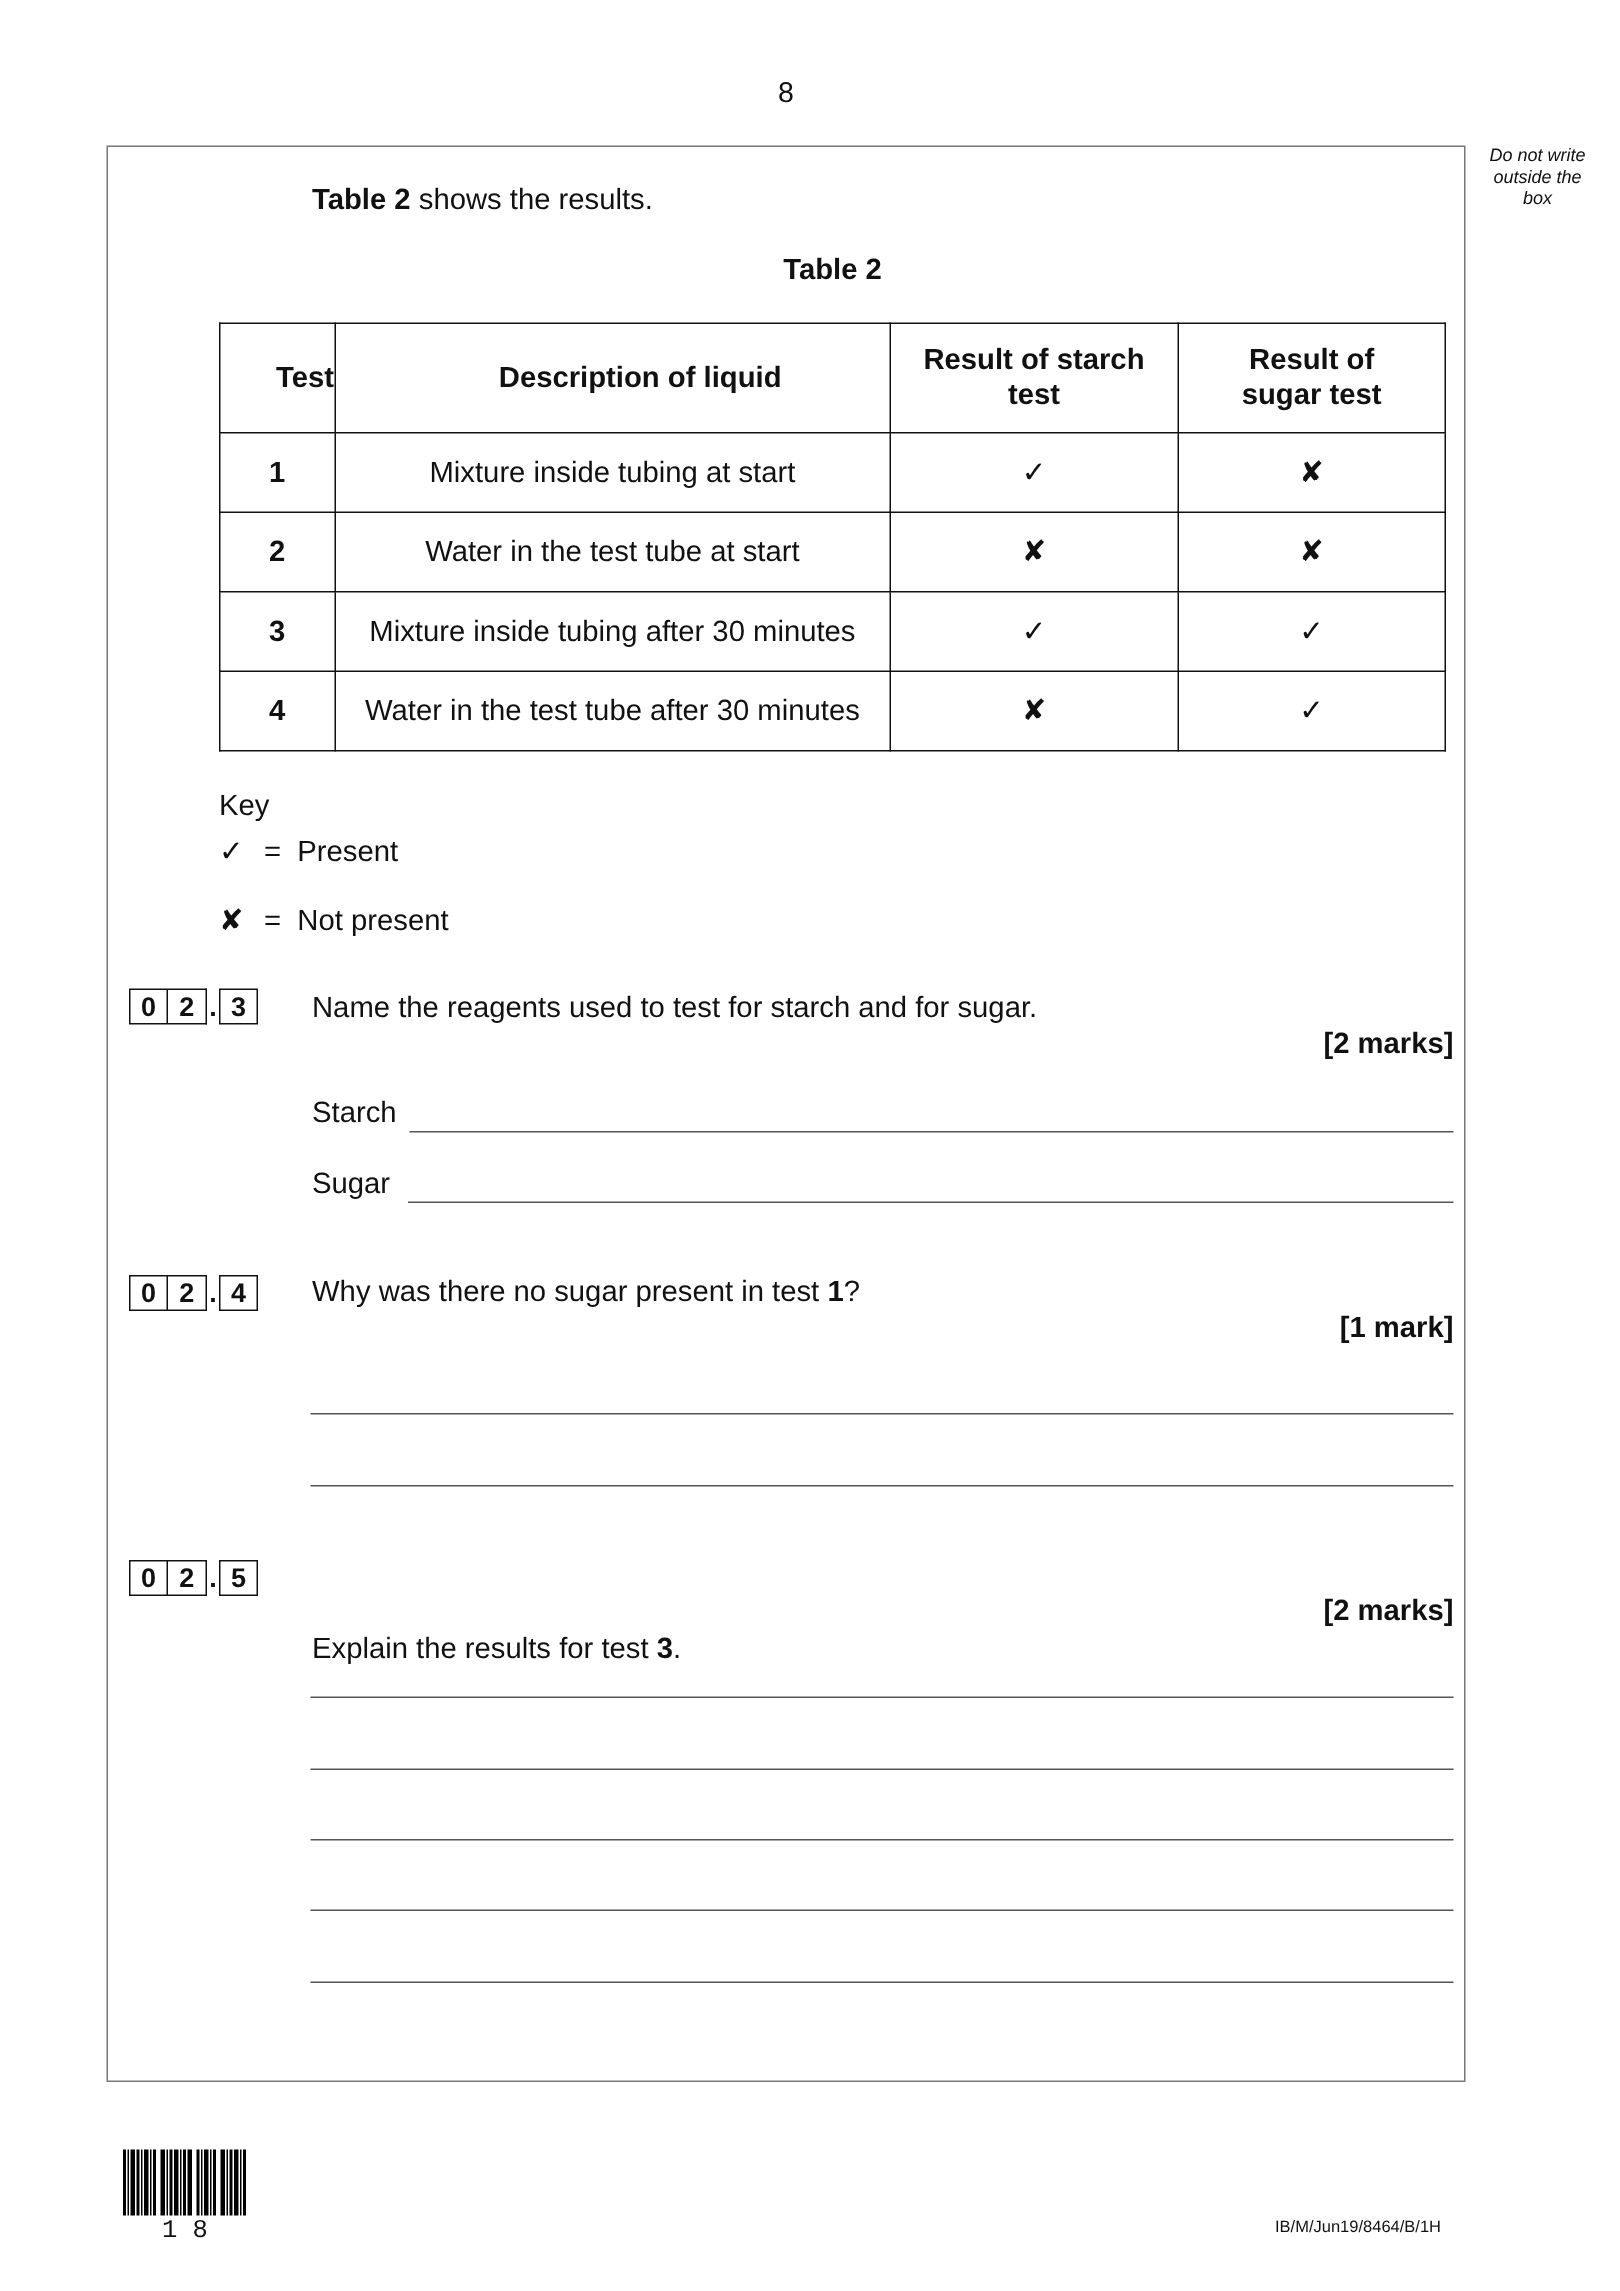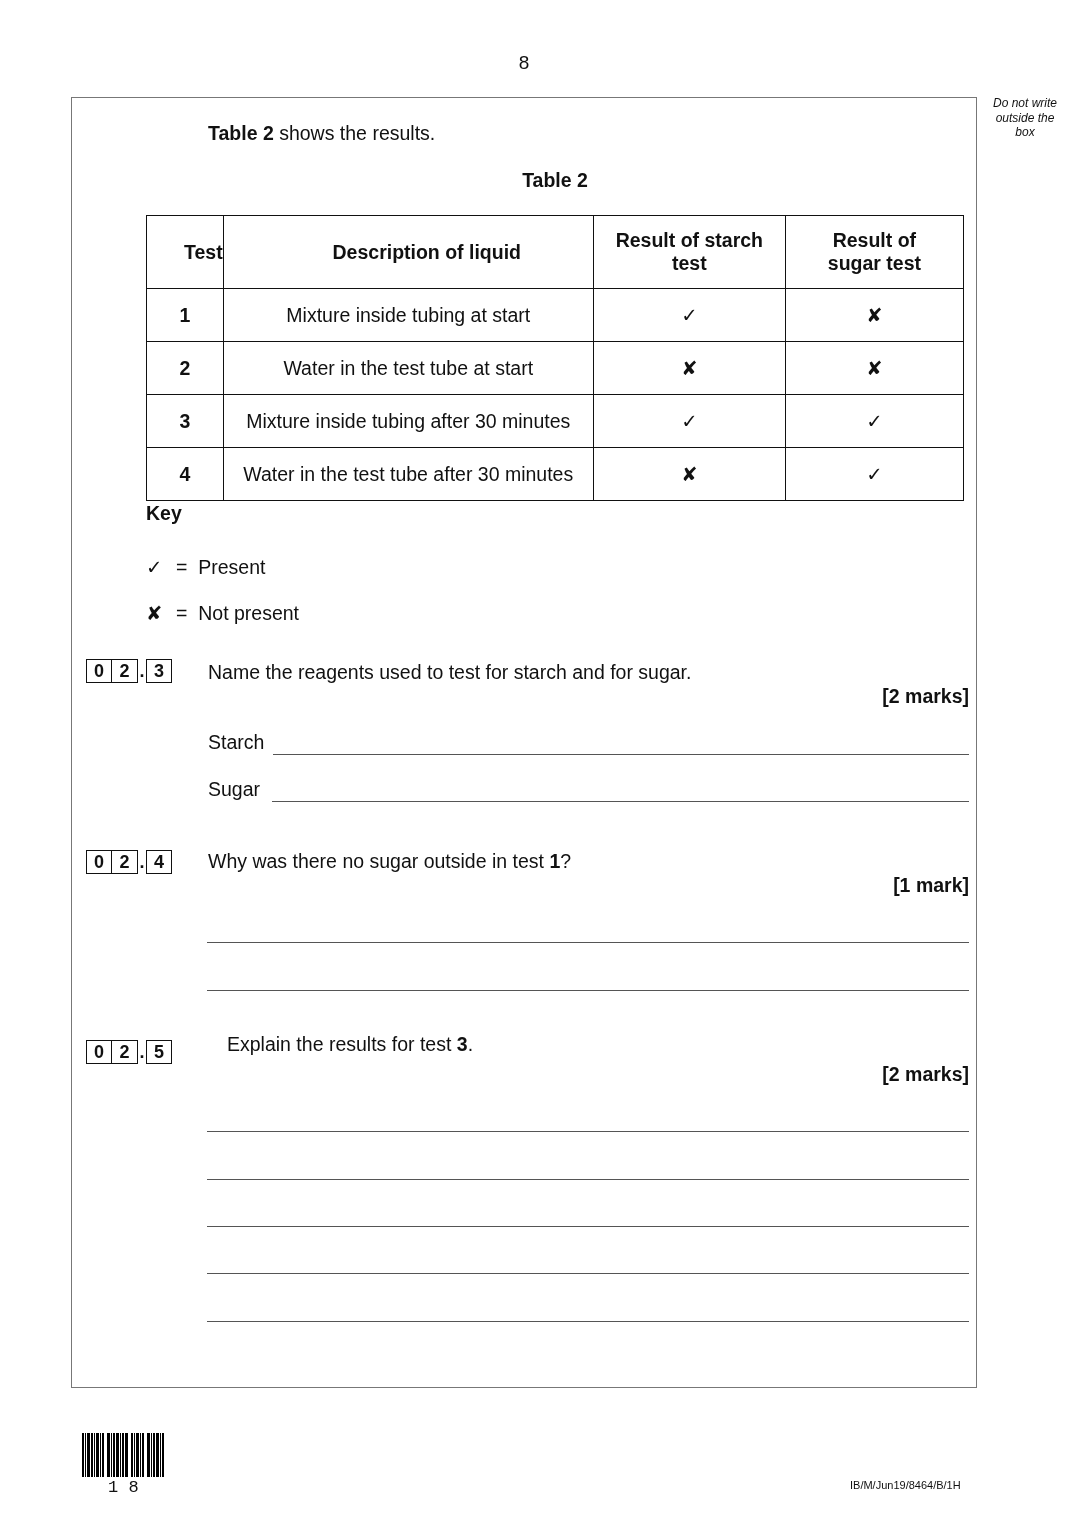--- a/index.html
+++ b/index.html
@@ -68,21 +68,21 @@
   </tr>
   <tr>
     <td style="font-weight:bold">4</td>
     <td>Water in the test tube after 30 minutes</td>
     <td>✘</td>
     <td>✓</td>
   </tr>
 </tbody>
   </table>
 
-<div class="abs t20" style="left:146px;top:502px;font-weight:bold;">Key</div>
+<div class="abs t20" style="left:146px;top:526px;font-weight:normal;">Key</div>
 <div class="abs t20" style="left:146px;top:556px;">
   <span style="display:inline-block;width:30px;">✓</span><span style="white-space:pre">=  Present</span>
 </div>
 <div class="abs t20" style="left:146px;top:583px;margin-top:19px;">
   <span style="display:inline-block;width:30px;">✘</span><span style="white-space:pre">=  Not present</span>
 </div>
 
 <div class="abs qnum" style="left:86px;top:659px;">
   <div class="qbox">0</div>
   <div class="qbox">2</div>
@@ -95,32 +95,32 @@
 <div class="abs rule" style="left:273px;width:696px;top:754px;"></div>
 <div class="abs t20" style="left:208px;top:778px;">Sugar</div>
 <div class="abs rule" style="left:272px;width:697px;top:801px;"></div>
 
 <div class="abs qnum" style="left:86px;top:850px;">
   <div class="qbox">0</div>
   <div class="qbox">2</div>
   <div class="qdot">.</div>
   <div class="qbox">4</div>
 </div>
-<div class="abs t20" style="left:208px;top:850px;"><span>Why was there no sugar outside in test </span><b>1</b><span>?</span></div>
+<div class="abs t20" style="left:208px;top:850px;"><span>Why was there no sugar present in test </span><b>1</b><span>?</span></div>
 <div class="abs marks" style="left:760px;width:209px;top:874px;">[1 mark]</div>
 <div class="abs rule" style="left:207px;width:762px;top:942px;"></div>
 <div class="abs rule" style="left:207px;width:762px;top:990px;"></div>
 
 <div class="abs qnum" style="left:86px;top:1040px;">
   <div class="qbox">0</div>
   <div class="qbox">2</div>
   <div class="qdot">.</div>
   <div class="qbox">5</div>
 </div>
-<div class="abs t20" style="left:208px;top:1033px;margin-left:19px;"><span>Explain the results for test </span><b>3</b><span>.</span></div>
+<div class="abs t20" style="left:208px;top:1088px;"><span>Explain the results for test </span><b>3</b><span>.</span></div>
 <div class="abs marks" style="left:760px;width:209px;top:1063px;">[2 marks]</div>
 <div class="abs rule" style="left:207px;width:762px;top:1131px;"></div>
 <div class="abs rule" style="left:207px;width:762px;top:1179px;"></div>
 <div class="abs rule" style="left:207px;width:762px;top:1226px;"></div>
 <div class="abs rule" style="left:207px;width:762px;top:1273px;"></div>
 <div class="abs rule" style="left:207px;width:762px;top:1321px;"></div>
 
 <div class="abs barcode">
   <span style="width:2px"></span>
     <span style="width:1px"></span>

